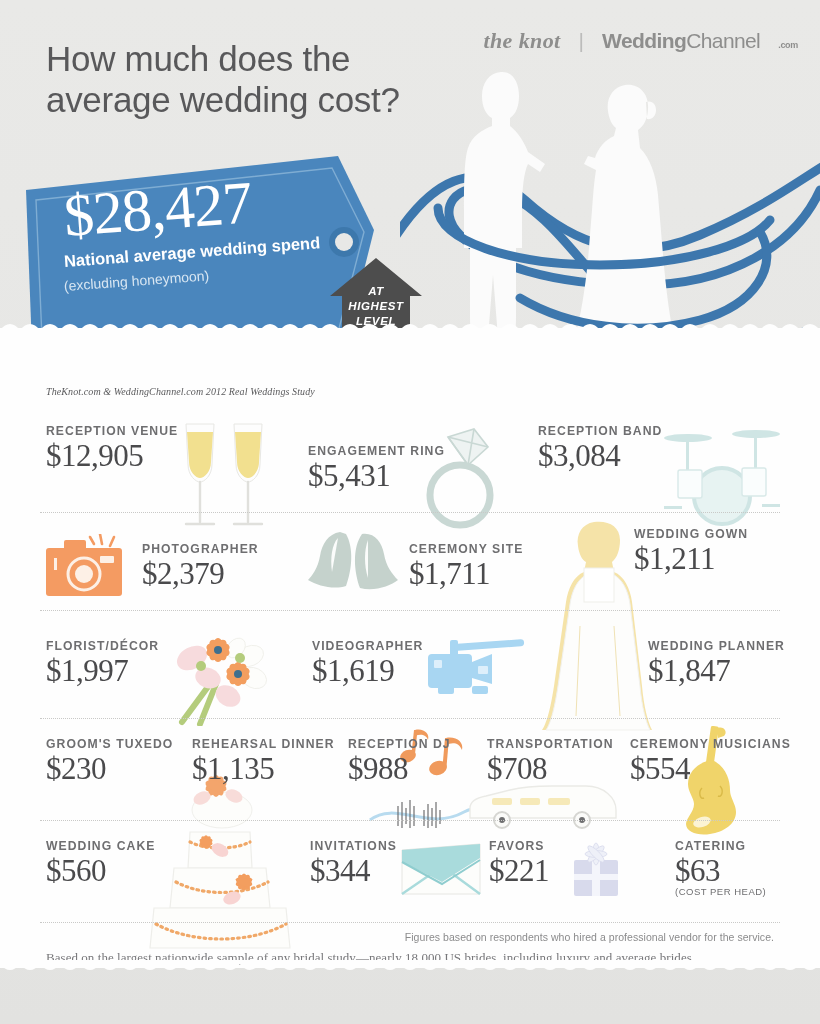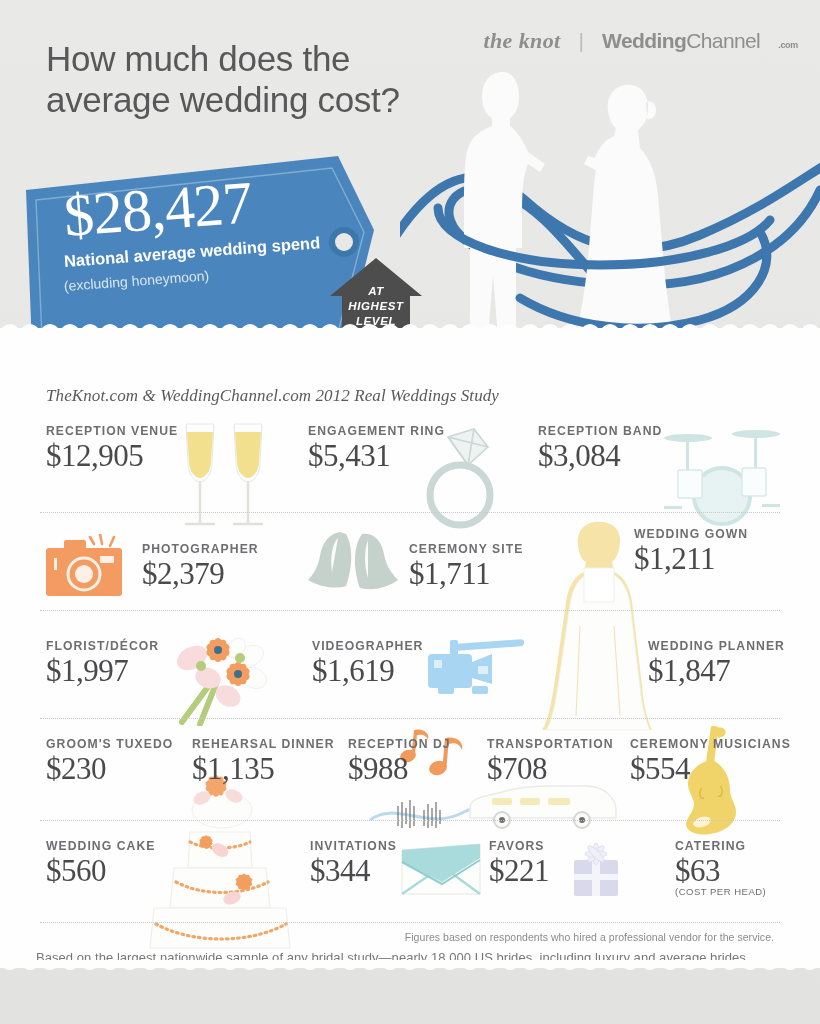--- a/index.html
+++ b/index.html
@@ -85,21 +85,21 @@
   #panel-scallop-top {
     position: absolute; left: 0; top: 322px; width: 820px; height: 14px; z-index: 3;
   }
   #panel-scallop-bottom {
     position: absolute; left: 0; top: 960px; width: 820px; height: 16px; z-index: 3;
   }
 
   #study-line {
     position: absolute; left: 46px; top: 386px;
     font-family: "Liberation Serif", serif;
-    font-style: italic; font-size: 17px; color: #5a5a5c;
+    font-style: italic; font-size: 10px; color: #5a5a5c;
     letter-spacing: 0.1px;
   }
   .divider {
     position: absolute; left: 40px; width: 740px; height: 1px;
     border-top: 1px dotted #c9c9c7;
   }
   .cell { position: absolute; }
   .cell .label {
     font-size: 12.2px; color: #6e6e70; letter-spacing: 1.05px;
     font-weight: 700; white-space: nowrap;
@@ -113,22 +113,22 @@
     font-size: 9.5px; color: #6e6e70; letter-spacing: 0.5px;
     margin-top: -1px; white-space: nowrap;
   }
 
   
   #footnote-1 {
     position: absolute; right: 46px; top: 931px;
     font-size: 10.5px; color: #8b8b8c; letter-spacing: 0.05px;
   }
   #footnote-2 {
-    position: absolute; left: 36px; top: 950px;
-    font-size: 13px; color: #77777a; letter-spacing: 0.05px;
+    position: absolute; left: 46px; top: 950px;
+    font-size: 13px; color: #77777a; letter-spacing: 0.05px; font-family: Liberation Serif, serif;
   }
 
   .art { position: absolute; pointer-events: none; }
 </style>
 </head>
 <body>
 
 <div id="page">
 
   <div id="header-title">
@@ -443,21 +443,21 @@
         <ellipse rx="3.4" ry="11" transform="rotate(90)"></ellipse>
           <ellipse rx="3.4" ry="11" transform="rotate(135)"></ellipse>
       </g>
     </g>
   </svg>
 
   <div class="cell" style="left:46px; top:424px;">
     <div class="label">RECEPTION VENUE</div>
     <div class="amount">$12,905</div>
   </div>
-  <div class="cell" style="left:308px; top:424px;">
+  <div class="cell" style="left:308px; top:444px;">
     <div class="label">ENGAGEMENT RING</div>
     <div class="amount">$5,431</div>
   </div>
   <div class="cell" style="left:538px; top:424px;">
     <div class="label">RECEPTION BAND</div>
     <div class="amount">$3,084</div>
   </div>
   <div class="divider" style="top:512px;"></div>
 
   <div class="cell" style="left:142px; top:542px;">

